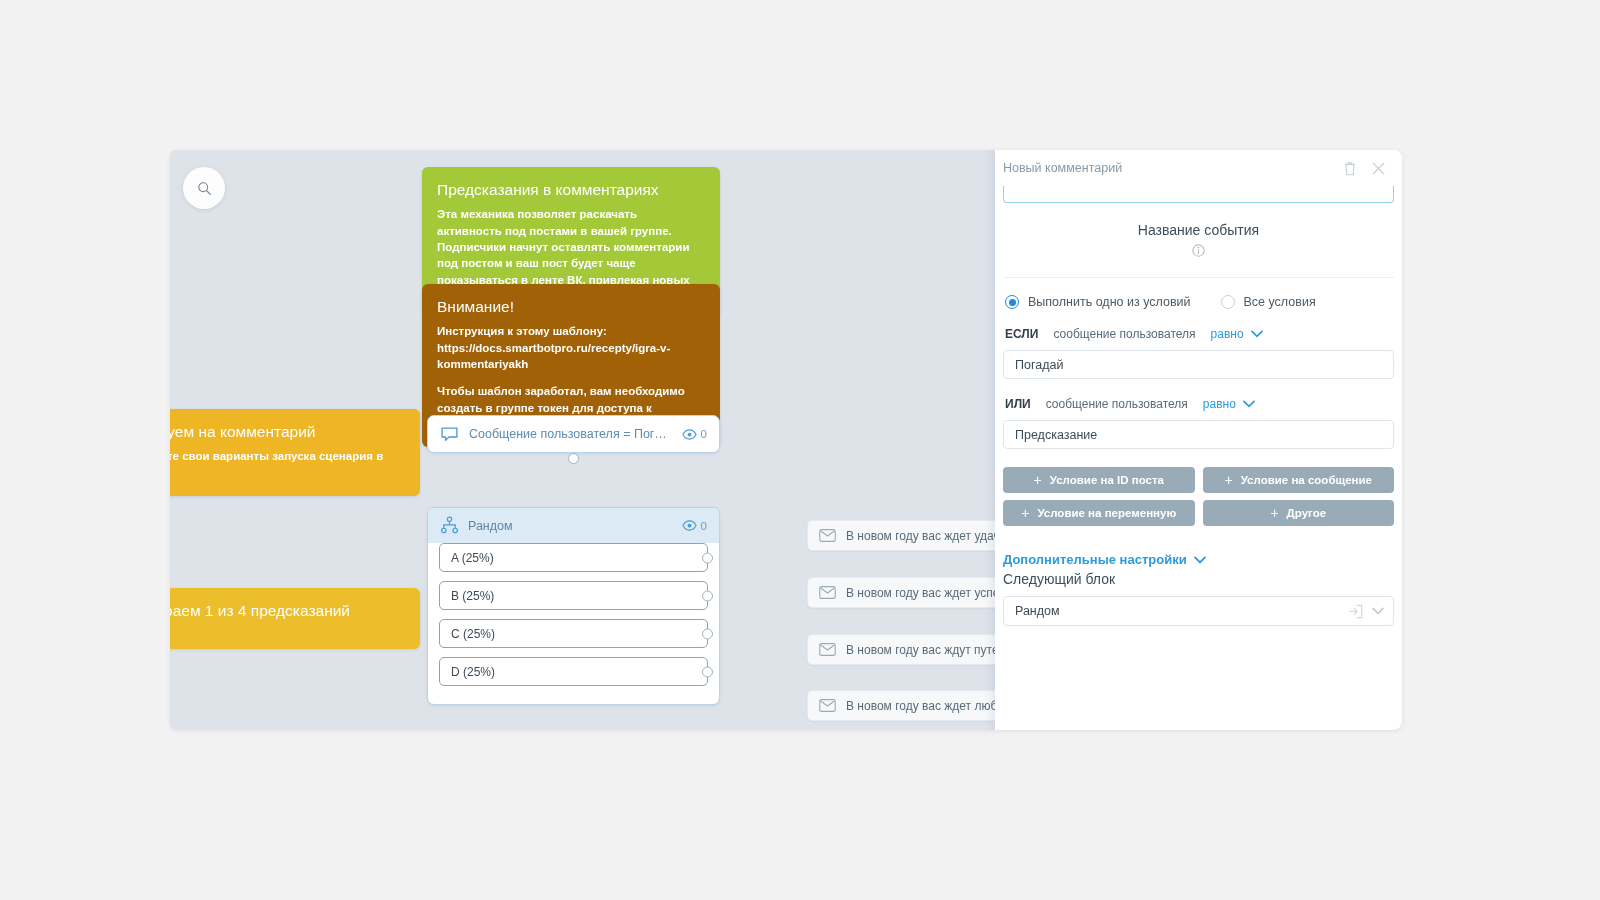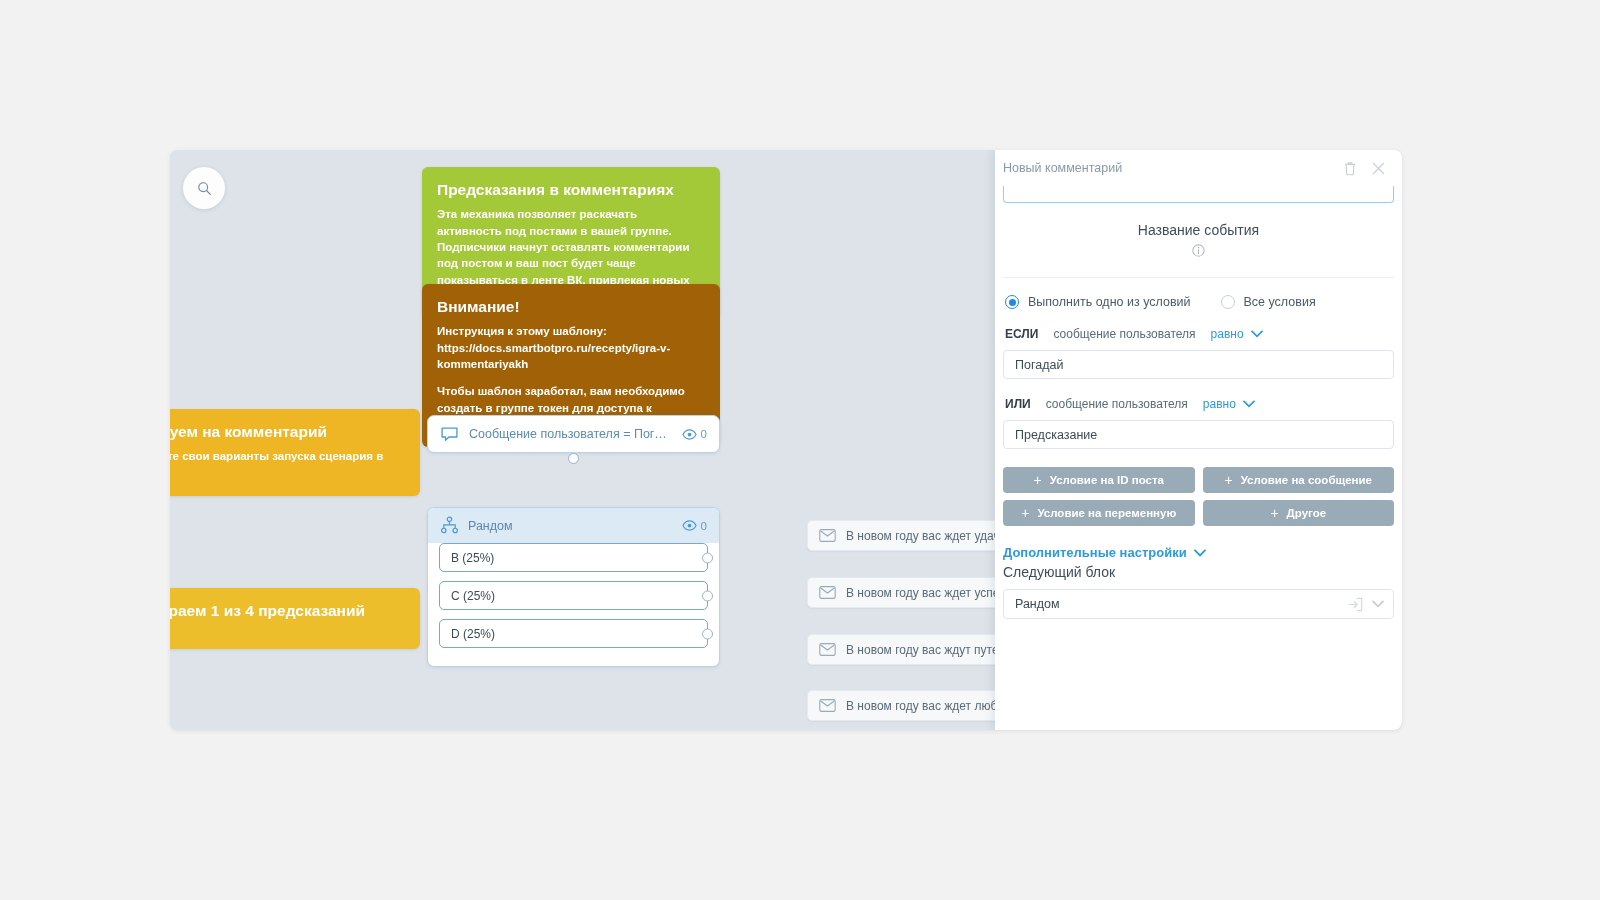--- a/index.html
+++ b/index.html
@@ -39,21 +39,21 @@
 
   
   .note {
     position: absolute;
     border-radius: 6px;
     padding: 13px 15px 15px 15px;
     color: #ffffff;
     box-shadow: 0 1px 3px rgba(40,60,90,.12);
   }
   .note-title {
-    font-size: 15.5px; font-weight: bold;
+    font-size: 15.5px; font-weight: normal;
     margin: 0 0 7px 0; line-height: 1.25;
   }
   .note-body {
     font-size: 11.5px; font-weight: bold;
     line-height: 1.42; margin: 0;
     white-space: pre-line;
   }
   .note-body + .note-body { margin-top: 11px; }
 
   #note-green  { left: 252px; top: 17px;  width: 298px; background: #a3c939; }
@@ -256,21 +256,21 @@
     background: #9aabb8;
     border-radius: 4px;
     color: #fff;
     font-size: 11.5px; font-weight: bold;
     display: flex; align-items: center; justify-content: center;
     gap: 8px;
   }
   .gbtn .plus { font-size: 14px; font-weight: normal; }
 
   #extra-settings {
-    margin-top: 19px;
+    margin-top: 26px;
     font-size: 13px; color: #2c9bdc; font-weight: bold;
     display: flex; align-items: center; gap: 7px;
   }
 
   #next-block-label {
     font-size: 14px; color: #3f4d59;
     margin: 4px 0 9px 0;
   }
   #next-block-select {
     height: 30px;
@@ -362,20 +362,24 @@
           <path d="M10,5.8 L10,9.4 M4,12.9 L4,9.4 L16,9.4 L16,12.9" fill="none" stroke="#4b9bd6" stroke-width="1.3"></path>
         </svg>
         <span class="block-title">Рандом</span>
         <span class="eye-count">
           <svg width="15" height="11" viewBox="0 0 16 11">
             <path d="M1,5.5 C3,1.6 6,0.6 8,0.6 C10,0.6 13,1.6 15,5.5 C13,9.4 10,10.4 8,10.4 C6,10.4 3,9.4 1,5.5 Z" fill="none" stroke="#4b9bd6" stroke-width="1.2"></path>
             <circle cx="8" cy="5.5" r="2" fill="#4b9bd6"></circle>
           </svg>
           <span>0</span>
         </span>
+      </div>
+      <div class="rand-row">
+        <span>A (25%)</span>
+        <span class="port"></span>
       </div>
       <div class="rand-row">
         <span>B (25%)</span>
         <span class="port"></span>
       </div>
       <div class="rand-row">
         <span>C (25%)</span>
         <span class="port"></span>
       </div>
       <div class="rand-row">

